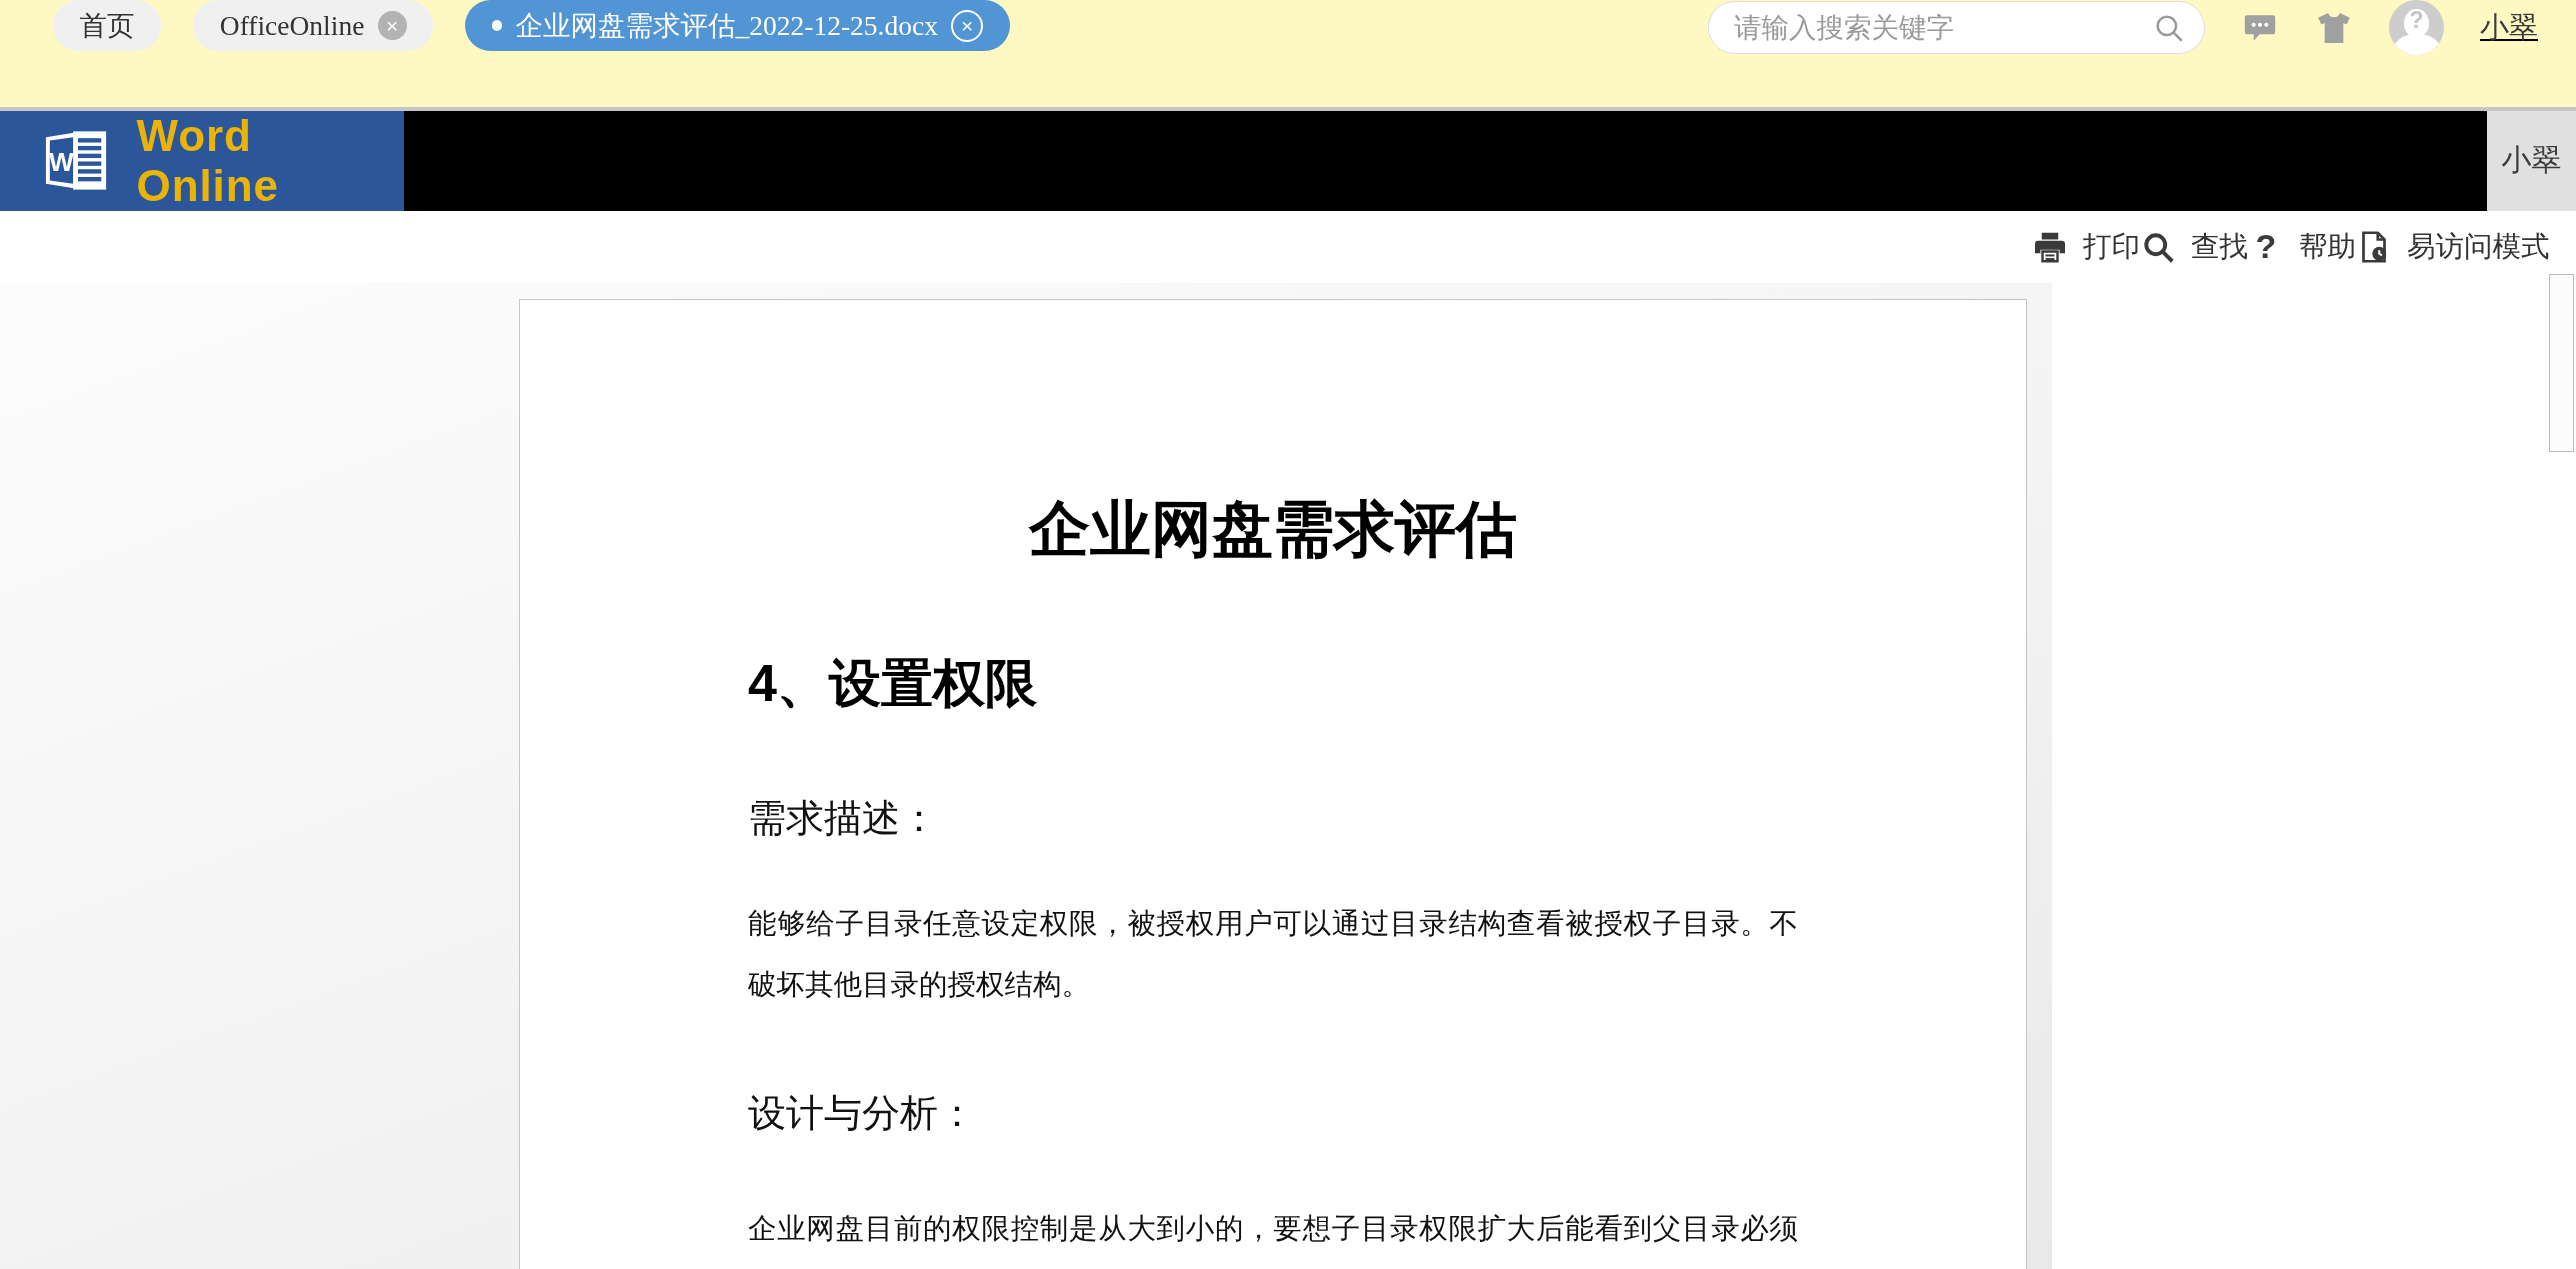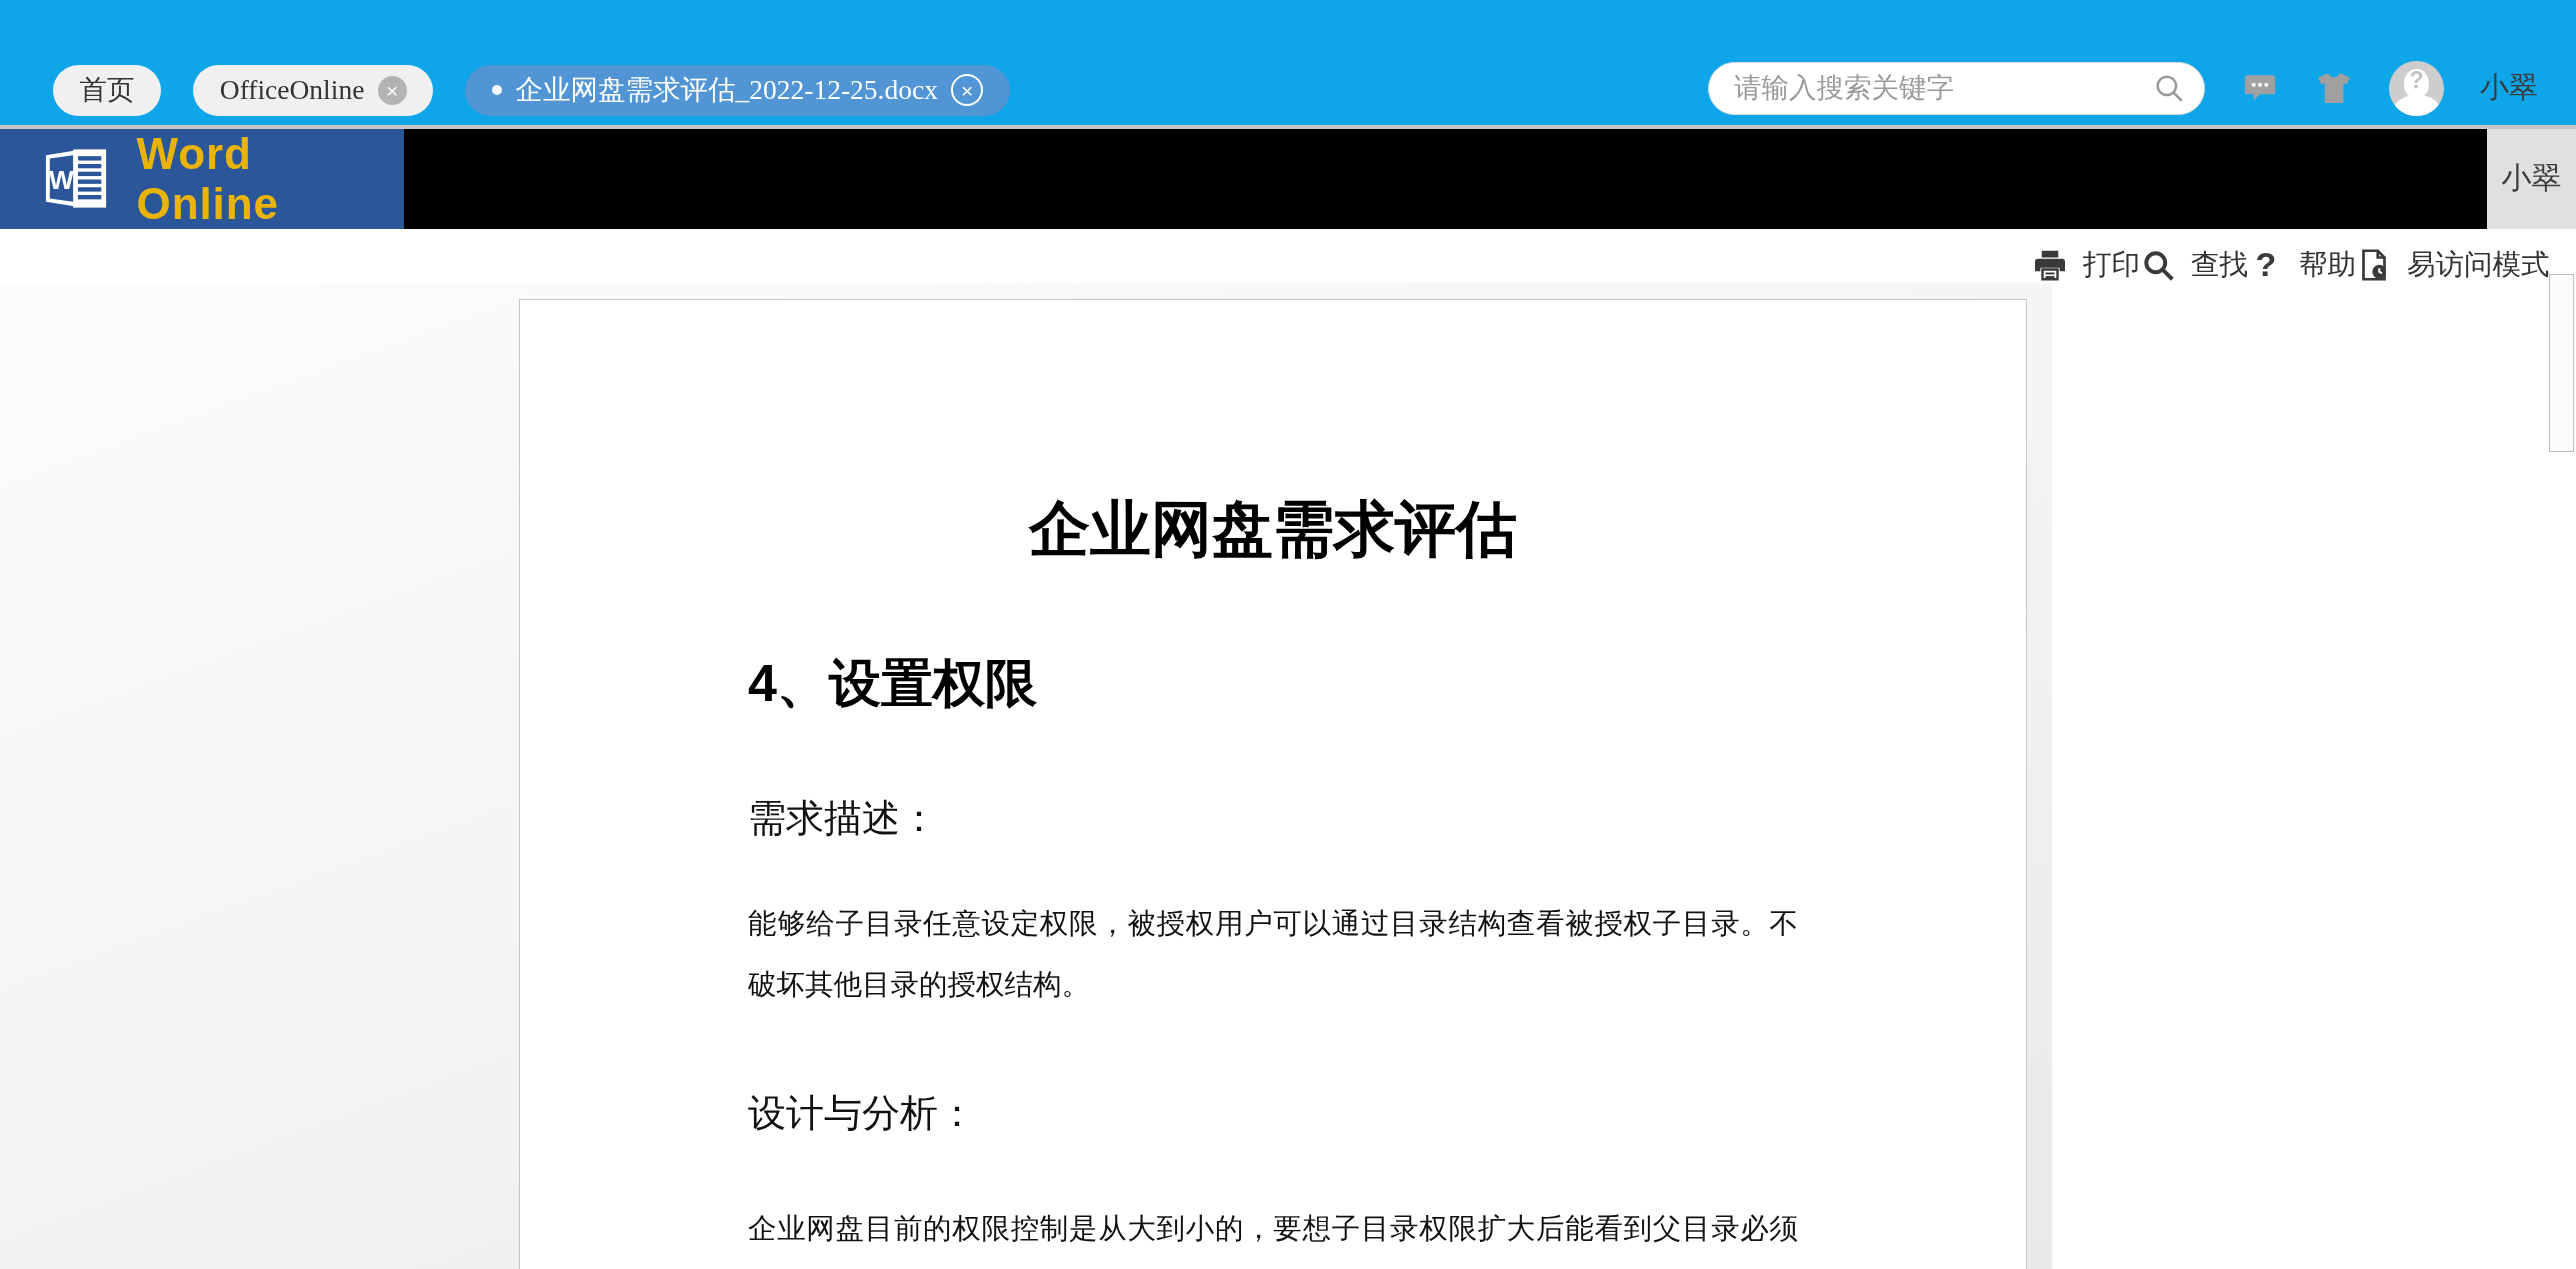--- a/index.html
+++ b/index.html
@@ -6,35 +6,35 @@
     --accent:#5295d5;
     --brand_blue:#2b579a;
     --bar_black:#000000;
     --user_panel_gray:#e0e0e0;
   }
   *{margin:0;padding:0;box-sizing:border-box;}
   html,body{width:2576px;height:1270px;overflow:hidden;}
   body{font-family:"Liberation Sans","DejaVu Sans",sans-serif;background:#fff;position:relative;}
 
   
-  .top-bar{height:125px;background:#0ea5e9;display:flex;align-items:flex-end;padding:0 38px 9.5px 53px;}
+  .top-bar{height:107px;background:#fef9c3;display:flex;align-items:flex-start;padding:0 38px 9.5px 53px;}
   .tabs{display:flex;align-items:center;gap:32px;flex:1;}
   .tab{height:51px;border-radius:26px;background:#f0f0f0;display:flex;align-items:center;
        padding:0 26.6px;font-size:27.5px;color:#333;cursor:pointer;white-space:nowrap;
        font-family:"Liberation Serif","DejaVu Serif",serif;gap:13.3px;}
   .tab.active{background:var(--accent);color:#fff;}
   .tab .dot{width:10.4px;height:10.4px;border-radius:50%;background:#fff;opacity:.95;flex:0 0 auto;}
   .close-filled{width:29px;height:29px;border-radius:50%;background:#b3b3b3;color:#fff;
        display:flex;align-items:center;justify-content:center;font-size:21px;line-height:1;
        font-family:"Liberation Sans",sans-serif;flex:0 0 auto;}
   .close-ring{width:32px;height:32px;border-radius:50%;border:2.8px solid #fff;color:#fff;
        display:flex;align-items:center;justify-content:center;font-size:21px;line-height:1;
        font-family:"Liberation Sans",sans-serif;flex:0 0 auto;}
 
-  .top-right{display:flex;align-items:center;gap:36px;}
+  .top-right{display:flex;align-items:center;gap:36px;text-decoration:underline;}
   .search-wrap{position:relative;}
   .search-input{width:497px;height:53px;border:1.9px solid #dcdcdc;border-radius:26.6px;
        padding:0 66px 0 25px;font-size:27.5px;color:#555;outline:none;background:#fff;
        font-family:"Liberation Sans","DejaVu Sans",sans-serif;}
   .search-input::placeholder{color:#9a9a9a;}
   .search-glass{position:absolute;right:19px;top:9.5px;width:34px;height:34px;color:#9a9a9a;}
   .top-ico{width:38px;height:38px;color:#a0a0a0;cursor:pointer;}
   .avatar{width:55px;height:55px;border-radius:50%;background:#cdcdcd;position:relative;
        overflow:hidden;cursor:pointer;flex:0 0 auto;}
   .avatar .head{position:absolute;left:15px;top:8.5px;width:25px;height:28.5px;border-radius:50% 50% 46% 46%;background:#fff;}

